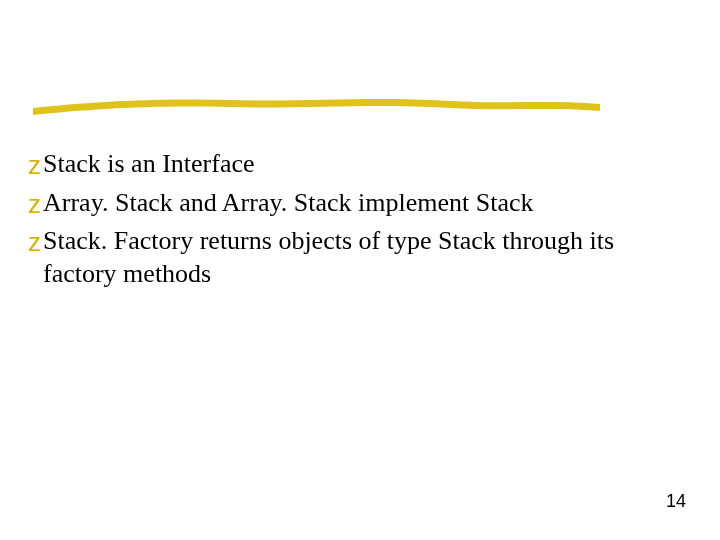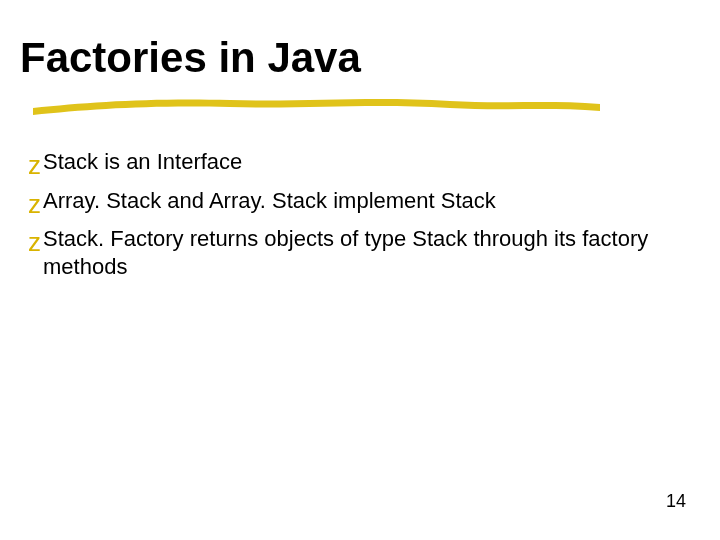--- a/index.html
+++ b/index.html
@@ -56,39 +56,38 @@
     font-family: "Arial", sans-serif;
     font-size: 26px;
     color: #d9b300;
     margin-right: 2px;
     line-height: 1.25;
     position: relative;
     top: 1px;
   }
   .bullet-text {
     flex: 1 1 auto;
-    font-family: Liberation Sans, sans-serif;
-    font-size: 22px;
+    font-family: Liberation Serif, serif;
+    font-size: 26px;
     color: #000;
   }
   .page-number {
     position: absolute;
     right: 34px;
     bottom: 28px;
     font-family: Verdana, Geneva, sans-serif;
     font-size: 18px;
     color: #000000;
   }
 </style>
 </head>
 <body>
 
 <div class="slide">
 
-  <div class="title">Factories in Java</div>
 
   <div class="underline-wrap">
     <svg viewBox="0 0 600 28" preserveAspectRatio="none">
       <path d="M 3 18
                C  60 12, 120 8, 200 10
                C 280 12, 340 6, 420 11
                C 470 14, 520 10, 570 14
                L 570 21
                C 520 17, 470 21, 420 18
                C 340 13, 280 19, 200 17

